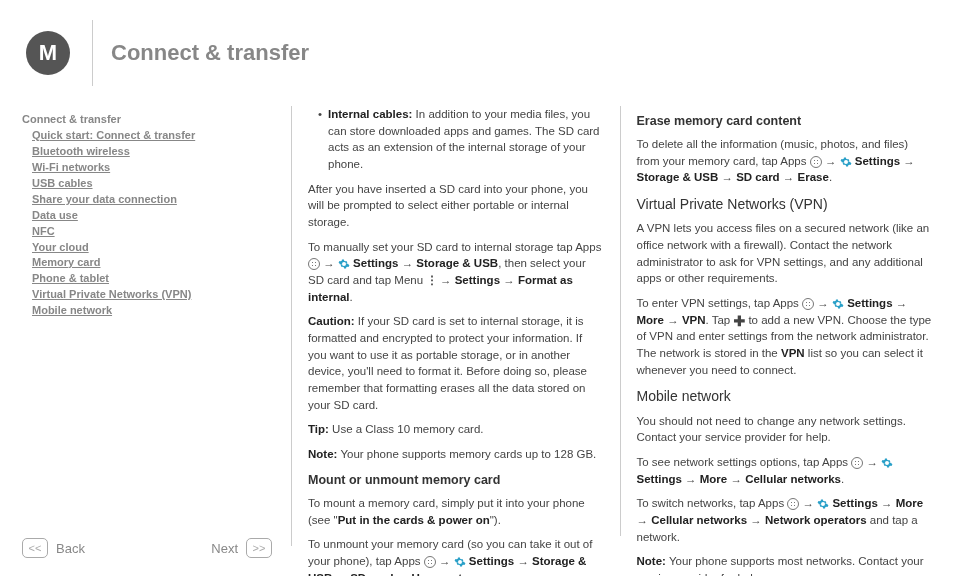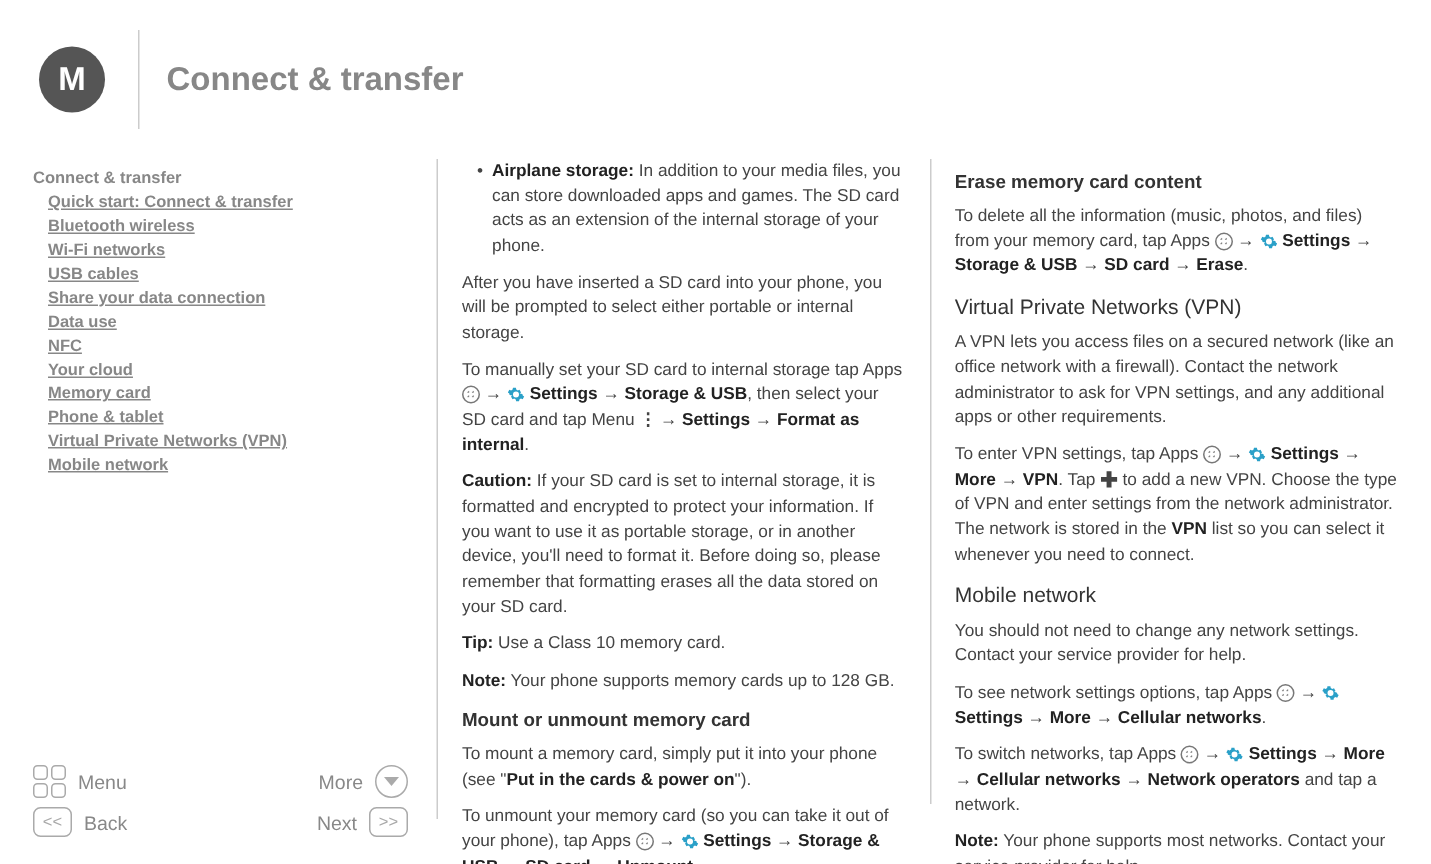--- a/index.html
+++ b/index.html
@@ -121,21 +121,21 @@
   <div class="item link">Mobile network</div>
 </div>
 
 <div class="vline-mid"></div>
 
 <div class="content">
 
   <div class="col">
     <p class="bullet">
       <span class="dot">•</span>
-      <span><b>Airplane storage:</b><span> In addition to your media files, you can store downloaded apps and games. The SD card acts as an extension of the internal storage of your phone.</span></span>
+      <span><b>Internal cables:</b><span> In addition to your media files, you can store downloaded apps and games. The SD card acts as an extension of the internal storage of your phone.</span></span>
     </p>
     <p>After you have inserted a SD card into your phone, you will be prompted to select either portable or internal storage.</p>
     <p>
       <span>To manually set your SD card to internal storage tap Apps </span>
       <span class="iconc apps-ic"></span>
       → <span class="iconc gear-ic"><svg viewBox="0 0 24 24">
             <path fill="#2aa0c8" d="M12 8a4 4 0 100 8 4 4 0 000-8zm9 4a7 7 0 01-.1 1.2l2 1.6-2 3.4-2.4-.8a7 7 0 01-2 1.2l-.4 2.4h-4l-.4-2.4a7 7 0 01-2-1.2l-2.4.8-2-3.4 2-1.6A7 7 0 013 12a7 7 0 01.1-1.2l-2-1.6 2-3.4 2.4.8a7 7 0 012-1.2L7.9 3h4l.4 2.4a7 7 0 012 1.2l2.4-.8 2 3.4-2 1.6A7 7 0 0121 12z"></path>
           </svg></span>
       <b> Settings</b> → <b>Storage &amp; USB</b><span>, then select your SD card and tap Menu </span>
       <span class="menu-ic">⋮</span>
@@ -197,37 +197,20 @@
       → <span class="iconc gear-ic"><svg viewBox="0 0 24 24">
             <path fill="#2aa0c8" d="M12 8a4 4 0 100 8 4 4 0 000-8zm9 4a7 7 0 01-.1 1.2l2 1.6-2 3.4-2.4-.8a7 7 0 01-2 1.2l-.4 2.4h-4l-.4-2.4a7 7 0 01-2-1.2l-2.4.8-2-3.4 2-1.6A7 7 0 013 12a7 7 0 01.1-1.2l-2-1.6 2-3.4 2.4.8a7 7 0 012-1.2L7.9 3h4l.4 2.4a7 7 0 012 1.2l2.4-.8 2 3.4-2 1.6A7 7 0 0121 12z"></path>
           </svg></span>
       <b>Settings</b> → <b>More</b> → <b>Cellular networks</b> → <b>Network operators</b><span> and tap a network.</span>
     </p>
     <p><b>Note:</b><span> Your phone supports most networks. Contact your service provider for help.</span></p>
   </div>
 </div>
 
 <div class="navbar">
-  <div class="navrow">
-    <div class="cell">
-      <div class="grid-ic">
-          <span></span>
-          <span></span>
-          <span></span>
-          <span></span>
-        </div>
-      <span class="nav-label">Menu</span>
-    </div>
-    <div class="cell" style="justify-content:flex-end;">
-      <span class="nav-label">More</span>
-      <div class="more-ic">
-          <span></span>
-        </div>
-    </div>
-  </div>
   <div class="navrow">
     <div class="cell">
       <div class="navbtn">&lt;&lt;</div>
       <span class="nav-label">Back</span>
     </div>
     <div class="cell" style="justify-content:flex-end;">
       <span class="nav-label">Next</span>
       <div class="navbtn">&gt;&gt;</div>
     </div>
   </div>

